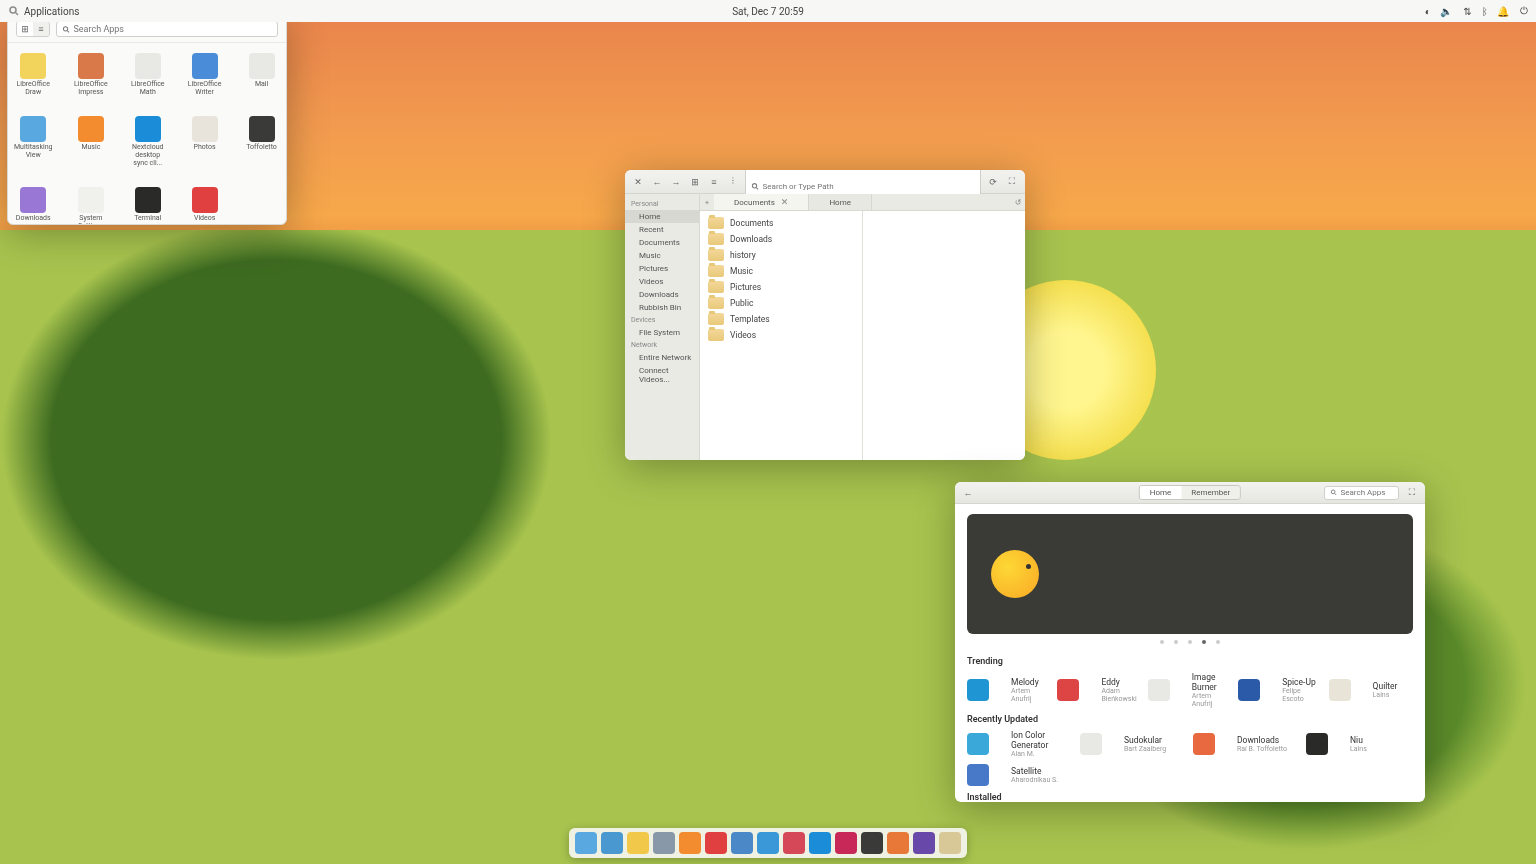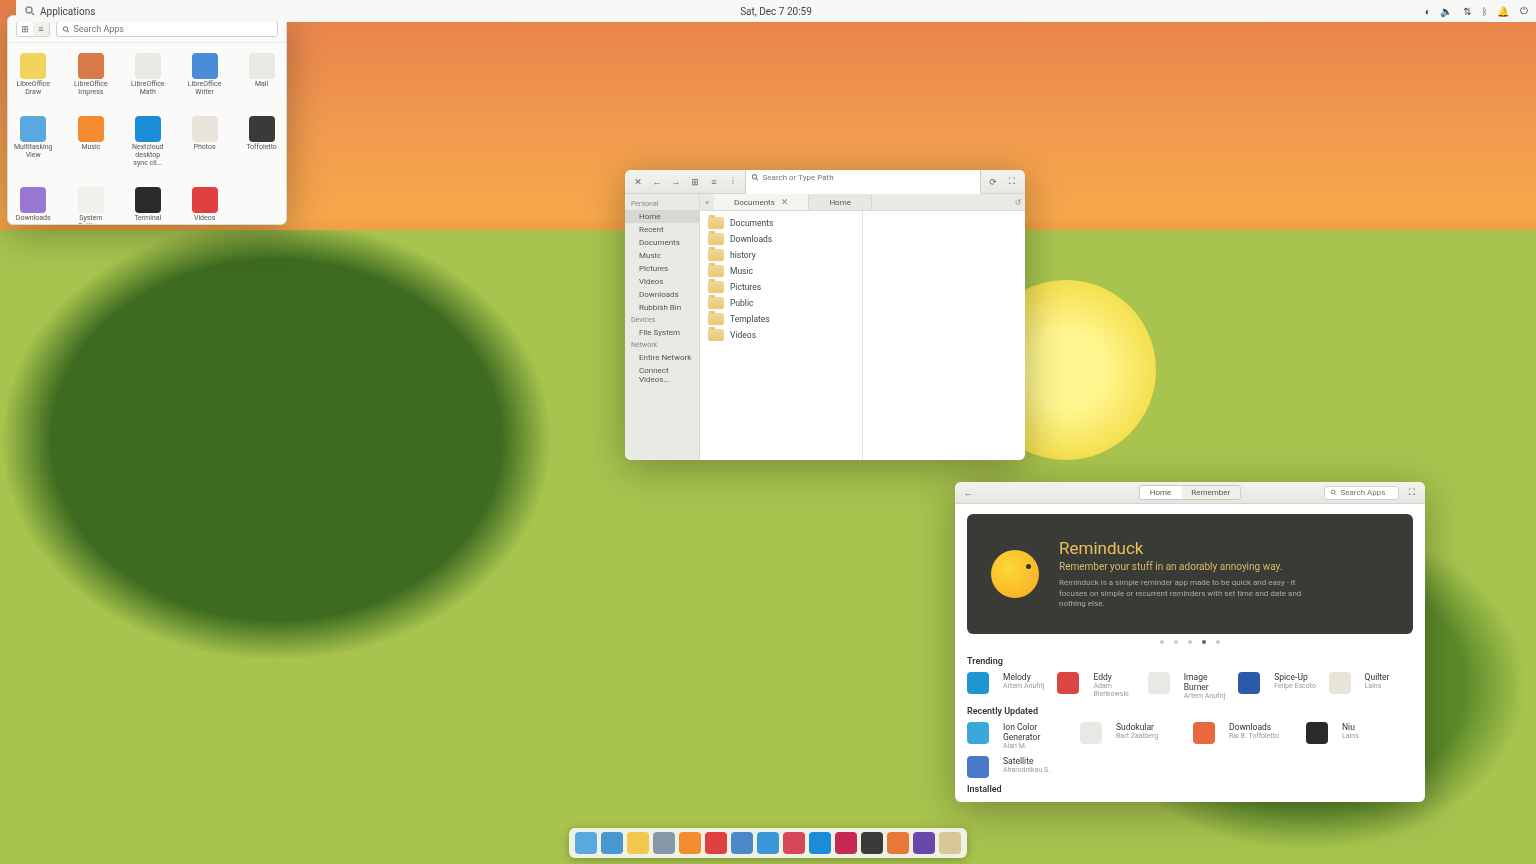--- a/index.html
+++ b/index.html
@@ -1,20 +1,20 @@
 <!DOCTYPE html>
 <html><head>
 <meta charset="utf-8">
 <style>
 *{margin:0;padding:0;box-sizing:border-box;font-family:-apple-system,BlinkMacSystemFont,"Segoe UI",Roboto,sans-serif}
 body{width:1536px;height:864px;overflow:hidden;position:relative;background:linear-gradient(180deg,#e8814b 0%,#f29b4f 15%,#f7a84a 30%,#f5a847 40%,#5c8a2e 55%,#3d6b20 100%)}
 .wallpaper{position:absolute;inset:0;background:linear-gradient(180deg,#e8814b 0%,#f29b4f 15%,#f7a84a 25%,#d46831 35%,#c85d2b 45%);overflow:hidden}
 .wallpaper::before{content:"";position:absolute;left:0;top:230px;right:0;height:700px;background:radial-gradient(ellipse 500px 400px at 18% 30%,#3d6b20 45%,transparent 55%),radial-gradient(ellipse 400px 300px at 85% 65%,#5b8b2a 40%,transparent 55%),#a8c44e}
 .wallpaper::after{content:"";position:absolute;right:380px;top:280px;width:180px;height:180px;border-radius:50%;background:radial-gradient(circle,#fff68f 30%,#f5e050 70%)}
-.topbar{position:absolute;top:0;left:16px;right:0;height:22px;background:#f7f7f5;display:flex;align-items:center;padding:0 8px;font-size:10px;color:#444;z-index:100}
+.topbar{position:absolute;top:0;left:0;right:0;height:22px;background:#f7f7f5;display:flex;align-items:center;padding:0 8px;font-size:10px;color:#444;z-index:100}
 .topbar-left{display:flex;align-items:center;gap:4px}
 .topbar-center{position:absolute;left:50%;transform:translateX(-50%);font-size:10px}
 .topbar-right{margin-left:auto;display:flex;gap:10px;align-items:center}
 .topbar-icon{width:12px;height:12px;opacity:.6}
 .window{position:absolute;background:#f5f5f3;border-radius:6px;box-shadow:0 8px 40px rgba(0,0,0,.3);overflow:hidden}
 .apps-window{left:7px;top:15px;width:280px;height:210px;background:#fafaf8;border:1px solid #d8d8d4}
 .apps-header{display:flex;align-items:center;padding:5px 8px;gap:6px;border-bottom:1px solid #e8e8e4}
 .view-toggle{display:flex;border:1px solid #d0d0cc;border-radius:3px;overflow:hidden}
 .view-btn{width:16px;height:14px;background:#f0f0ec;display:flex;align-items:center;justify-content:center;font-size:9px;color:#666}
 .view-btn.active{background:#fff}
@@ -23,21 +23,21 @@
 .apps-grid{display:grid;grid-template-columns:repeat(5,1fr);padding:8px 4px;gap:16px}
 .app-item{display:flex;flex-direction:column;align-items:center;cursor:pointer;padding:2px}
 .app-icon{width:26px;height:26px;border-radius:4px;margin-bottom:2px;display:flex;align-items:center;justify-content:center;font-size:14px;color:#fff}
 .app-label{font-size:7px;color:#555;text-align:center;line-height:1.1;max-width:50px}
 .pager{display:flex;justify-content:center;gap:8px;padding:4px}
 .pager-dot{width:5px;height:5px;border-radius:50%;background:#bbb}
 .pager-dot.active{background:#666}
 .files-window{left:625px;top:170px;width:400px;height:290px;display:flex;flex-direction:column}
 .files-toolbar{height:24px;background:linear-gradient(#f2f2ef,#e8e8e3);border-bottom:1px solid #d5d5d0;display:flex;align-items:center;padding:0 6px;gap:5px}
 .tb-btn{width:14px;height:14px;display:flex;align-items:center;justify-content:center;font-size:9px;color:#666;cursor:pointer}
-.tb-path{flex:1;display:flex;align-items:flex-end;border:1px solid #d0d0ca;border-radius:3px;background:#fff;height:29px;padding:16px 5px}
+.tb-path{flex:1;display:flex;align-items:flex-start;border:1px solid #d0d0ca;border-radius:3px;background:#fff;height:29px;padding:16px 5px}
 .tb-path input{border:none;outline:none;font-size:8px;width:100%;background:transparent}
 .files-body{flex:1;display:flex}
 .files-sidebar{width:75px;background:#eaeae5;border-right:1px solid #d8d8d2;padding:4px 0;font-size:8px}
 .sb-section{padding:2px 6px;color:#888;font-size:7px}
 .sb-item{padding:2px 6px 2px 14px;color:#555;cursor:pointer;display:flex;align-items:center;gap:3px}
 .sb-item.active{background:#d8d8d2}
 .files-main{flex:1;display:flex;flex-direction:column}
 .files-tabs{height:17px;background:#eaeae5;border-bottom:1px solid #d8d8d2;display:flex;font-size:8px}
 .tab{padding:2px 20px;border-right:1px solid #d8d8d2;display:flex;align-items:center;gap:6px;color:#555;background:#f5f5f0}
 .tab.bg{background:#e8e8e2}
@@ -61,21 +61,21 @@
 .banner-icon::after{content:"";position:absolute;right:8px;top:14px;width:5px;height:5px;border-radius:50%;background:#333}
 .banner-text h2{color:#e8c05a;font-size:17px;font-weight:400;margin-bottom:3px}
 .banner-text .sub{color:#d4b968;font-size:10px;margin-bottom:6px}
 .banner-text .desc{color:#aaa;font-size:8px;line-height:1.3;max-width:260px}
 .banner-pager{display:flex;justify-content:center;gap:10px;padding:6px}
 .banner-pager .dot{width:4px;height:4px;border-radius:50%;background:#ccc}
 .banner-pager .dot.active{background:#666}
 .ac-section{margin-top:6px}
 .ac-section h3{font-size:9px;color:#333;margin-bottom:6px;font-weight:600}
 .ac-apps{display:grid;grid-template-columns:repeat(4,1fr);gap:6px}
-.ac-app{display:flex;gap:14px;align-items:flex-start}
+.ac-app{display:flex;gap:22px;align-items:center}
 .ac-app-icon{width:22px;height:22px;border-radius:4px;flex-shrink:0}
 .ac-app-info .name{font-size:8.5px;color:#333}
 .ac-app-info .author{font-size:7px;color:#999}
 .dock{position:absolute;bottom:6px;left:50%;transform:translateX(-50%);background:rgba(245,245,240,.92);border-radius:6px;padding:4px 6px;display:flex;gap:4px;box-shadow:0 2px 10px rgba(0,0,0,.25);z-index:90}
 .dock-item{width:22px;height:22px;border-radius:4px;cursor:pointer}
 .search-icon-svg{width:9px;height:9px;opacity:.5;margin-right:3px}
 </style>
 </head>
 <body>
 
@@ -300,25 +300,20 @@
           <circle cx="10" cy="10" r="6"></circle>
           <line x1="20" y1="20" x2="15" y2="15"></line>
         </svg>
       <input placeholder="Search Apps" style="">
     </div>
     <div class="tb-btn">⛶</div>
   </div>
   <div class="ac-body">
     <div class="banner">
       <div class="banner-icon"></div>
-      <div class="banner-text">
-        <h2>Reminduck</h2>
-        <div class="sub">Remember your stuff in an adorably annoying way.</div>
-        <div class="desc">Reminduck is a simple reminder app made to be quick and easy - it focuses on simple or recurrent reminders with set time and date and nothing else.</div>
-      </div>
     </div>
     <div class="banner-pager">
       <div class="dot"></div>
         <div class="dot"></div>
         <div class="dot"></div>
         <div class="dot active"></div>
         <div class="dot"></div>
     </div>
     <div class="ac-section">
       <h3>Trending</h3>

